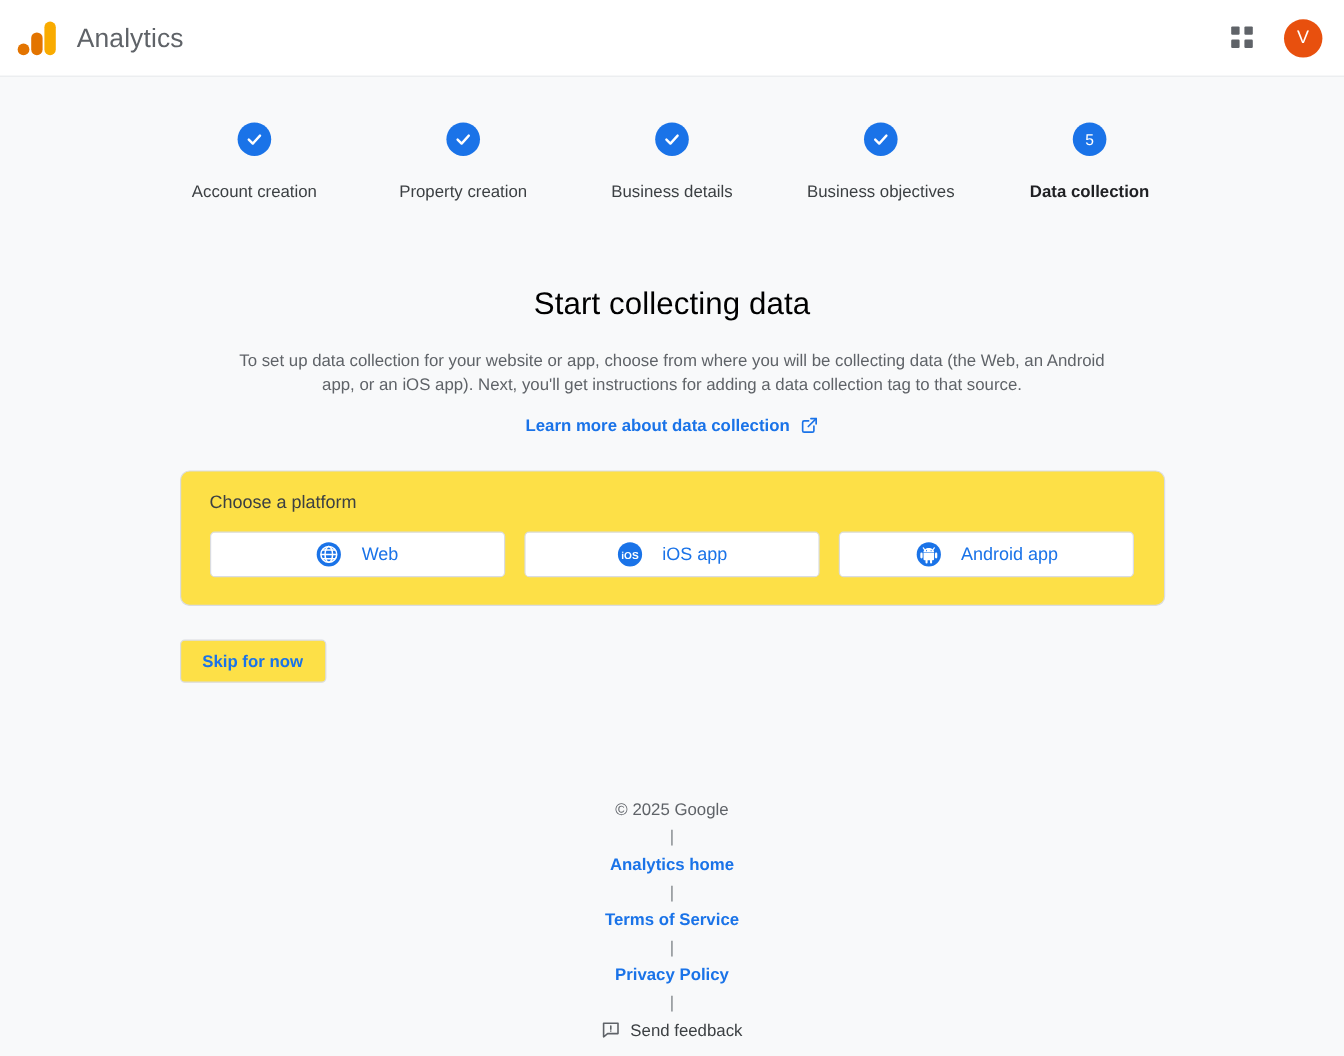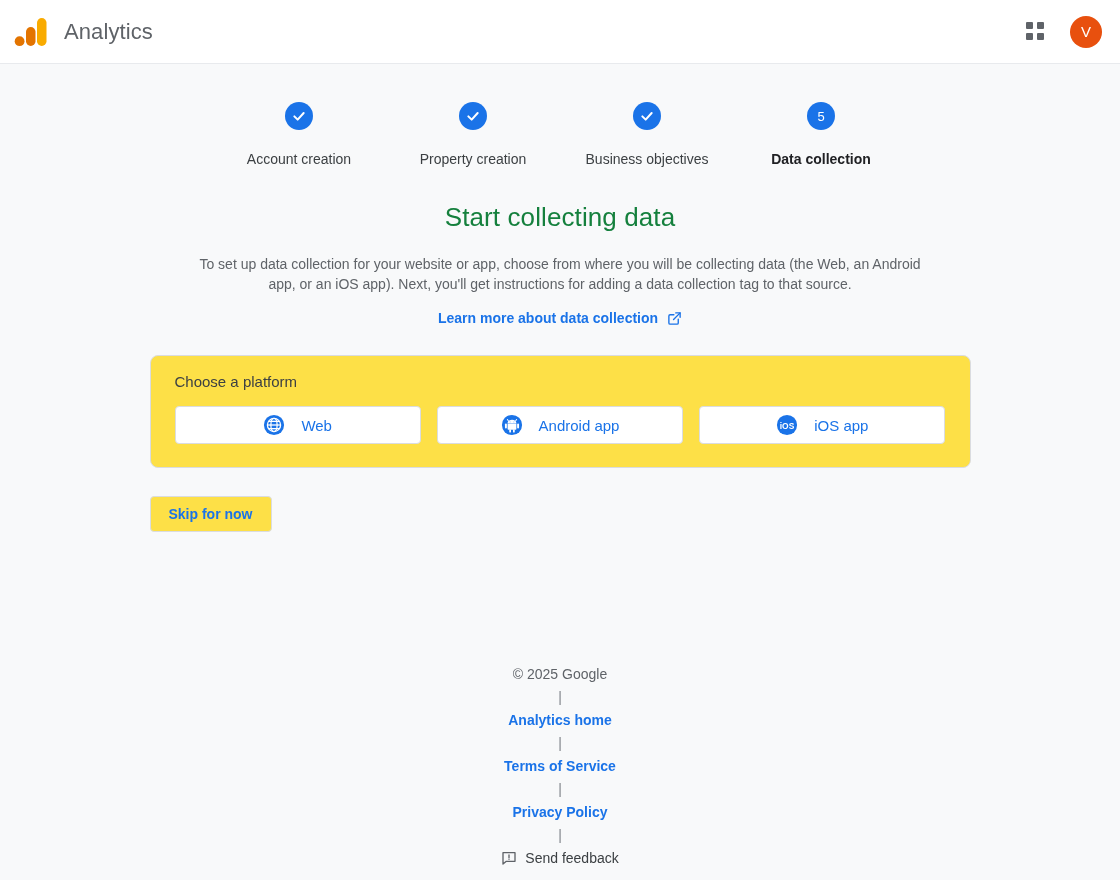--- a/index.html
+++ b/index.html
@@ -111,24 +111,24 @@
   }
   .conn-wrap {
     display: flex;
     align-items: flex-start;
     width: 0;
   }
 
   
   .content { text-align: center; }
   .page-title {
-    margin: 35px 0 0 0;
+    margin: 71px 0 0 0;
     font-size: 26px;
     font-weight: 400;
-    color: #15803d;
+    color: #000000;
     letter-spacing: .1px;
   }
   .page-desc {
     margin: 21px auto 0 auto;
     width: 724px;
     font-size: 14px;
     line-height: 20px;
     color: #5f6368;
   }
   .learn-link {
@@ -278,20 +278,28 @@
             <polyline points="5,12.5 10,17.5 19,7.5"></polyline>
           </svg>
       </div>
       <div class="step-label">Property creation</div>
     </div>
 
     <div class="conn-wrap">
         <div class="connector" style="width:117px"></div>
       </div>
 
+    <div class="step">
+      <div class="step-circle">
+        <svg width="16" height="16" viewBox="0 0 24 24" fill="none" stroke="#fff" stroke-width="3" stroke-linecap="round" stroke-linejoin="round">
+            <polyline points="5,12.5 10,17.5 19,7.5"></polyline>
+          </svg>
+      </div>
+      <div class="step-label">Business details</div>
+    </div>
 
     <div class="conn-wrap">
         <div class="connector" style="width:117px"></div>
       </div>
 
     <div class="step">
       <div class="step-circle">
         <svg width="16" height="16" viewBox="0 0 24 24" fill="none" stroke="#fff" stroke-width="3" stroke-linecap="round" stroke-linejoin="round">
             <polyline points="5,12.5 10,17.5 19,7.5"></polyline>
           </svg>
@@ -337,50 +345,50 @@
             <g fill="none" stroke="#fff" stroke-width="1.4">
               <circle cx="12" cy="12" r="7.2"></circle>
               <ellipse cx="12" cy="12" rx="3.4" ry="7.2"></ellipse>
               <line x1="4.8" y1="12" x2="19.2" y2="12"></line>
               <line x1="6.1" y1="8" x2="17.9" y2="8"></line>
               <line x1="6.1" y1="16" x2="17.9" y2="16"></line>
             </g>
           </svg>
         </span>
         <span>Web</span>
+      </button>
+
+      <button class="platform-btn">
+        <span>
+          <svg class="plat-icon" viewBox="0 0 24 24">
+            <circle cx="12" cy="12" r="11" fill="#1a73e8"></circle>
+            <text x="12" y="16.0" text-anchor="middle" fill="#ffffff" font-family="Liberation Sans, sans-serif" font-size="9.2" font-weight="bold">iOS</text>
+          </svg>
+        </span>
+        <span>iOS app</span>
       </button>
 
       <button class="platform-btn">
         <span>
           <svg class="plat-icon" viewBox="0 0 24 24">
             <circle cx="12" cy="12" r="11" fill="#1a73e8"></circle>
             <g fill="#fff">
               <path d="M7.2 10.4h9.6v6.0a.9.9 0 0 1-.9.9H8.1a.9.9 0 0 1-.9-.9z"></path>
               <path d="M7.0 6.0l1.15 1.6M17.0 6.0l-1.15 1.6" stroke="#fff" stroke-width="1.1" stroke-linecap="round" fill="none"></path>
               <path d="M12 6.2c-2.7 0-4.85 1.75-4.85 3.9h9.7c0-2.15-2.15-3.9-4.85-3.9z"></path>
               <rect x="4.3" y="10.3" width="2.1" height="5.4" rx="1.05"></rect>
               <rect x="17.6" y="10.3" width="2.1" height="5.4" rx="1.05"></rect>
               <rect x="9.0" y="16.6" width="1.9" height="3.6" rx=".95"></rect>
               <rect x="13.1" y="16.6" width="1.9" height="3.6" rx=".95"></rect>
             </g>
             <circle cx="9.9" cy="8.6" r=".5" fill="#1a73e8"></circle>
             <circle cx="14.1" cy="8.6" r=".5" fill="#1a73e8"></circle>
           </svg>
         </span>
         <span>Android app</span>
-      </button>
-
-      <button class="platform-btn">
-        <span>
-          <svg class="plat-icon" viewBox="0 0 24 24">
-            <circle cx="12" cy="12" r="11" fill="#1a73e8"></circle>
-            <text x="12" y="16.0" text-anchor="middle" fill="#ffffff" font-family="Liberation Sans, sans-serif" font-size="9.2" font-weight="bold">iOS</text>
-          </svg>
-        </span>
-        <span>iOS app</span>
       </button>
 
     </div>
   </div>
 
   <div class="skip-wrap">
     <button class="skip-btn">Skip for now</button>
   </div>
 </div>
 

